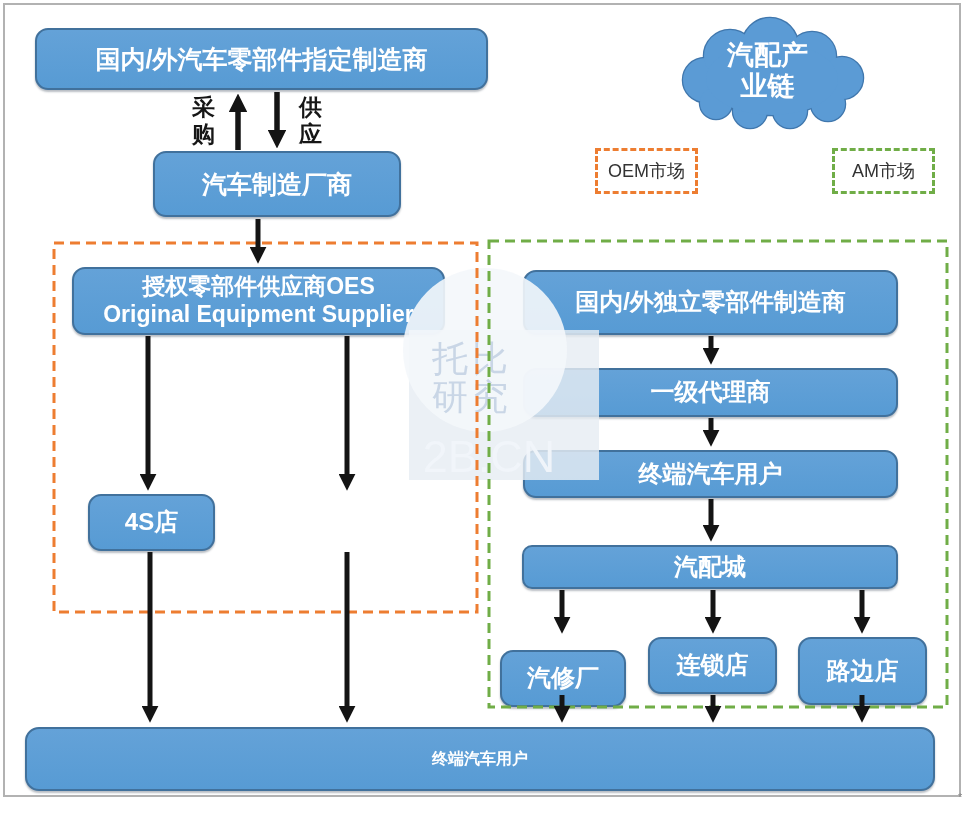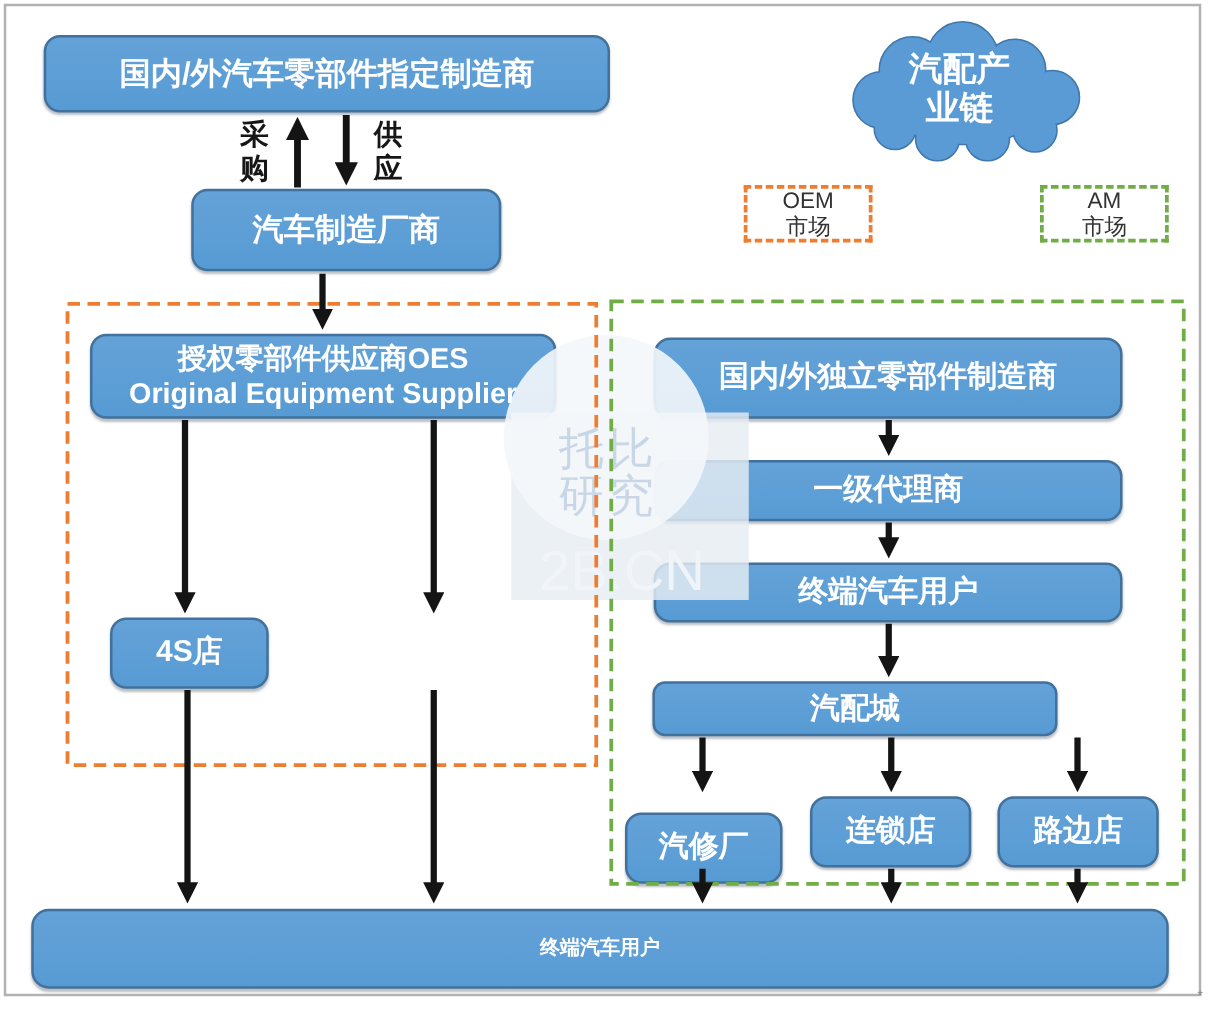--- a/index.html
+++ b/index.html
@@ -11,36 +11,36 @@
   .node{position:absolute;background:linear-gradient(#64a2d8,#579bd4);background-color:#5B9BD5;
         border:2px solid #41719C;border-radius:13px;color:#ffffff;font-weight:bold;
         display:flex;flex-direction:column;align-items:center;justify-content:center;
         box-sizing:border-box;text-align:center;z-index:2;
         box-shadow:0 2px 2px rgba(100,110,125,0.45);font-size:24px;line-height:1.2;white-space:nowrap;}
   #svgLayer{position:absolute;left:0;top:0;z-index:4;pointer-events:none;}
   #cloudSvg{position:absolute;left:660px;top:14px;z-index:2;}
   .cloud-text{position:absolute;left:660px;top:40px;width:215px;z-index:3;color:#ffffff;
               font-weight:bold;font-size:27px;line-height:31px;text-align:center;}
   .legend{position:absolute;width:103px;height:46px;box-sizing:border-box;z-index:5;
-          display:flex;flex-direction:column;align-items:center;justify-content:center;
+          display:flex;flex-direction:row;align-items:center;justify-content:center;
           color:#333333;font-size:18px;line-height:21px;background:transparent;}
   .legend.oem{left:595px;top:148px;border:3px dashed #ED7D31;}
   .legend.am{left:832px;top:148px;border:3px dashed #70AD47;}
   .flow-label{position:absolute;width:27px;color:#161616;font-size:23px;line-height:27px;
               font-weight:600;z-index:5;text-align:right;word-break:break-all;}
   #lbl-procure{left:188px;top:94px;}
   #lbl-supply{left:295px;top:94px;}
   .wm-panel{position:absolute;left:409px;top:330px;width:190px;height:150px;
             background:rgba(231,237,243,0.82);z-index:3;}
   .wm-circle{position:absolute;left:403px;top:268px;width:164px;height:164px;border-radius:50%;
              background:rgba(244,247,251,0.9);z-index:3;}
   .wm-text{position:absolute;left:432px;top:340px;width:110px;z-index:3;color:#c9d6e6;
-           font-size:36px;line-height:38px;letter-spacing:4px;text-align:center;font-weight:400;font-family:Liberation Serif, serif;}
+           font-size:36px;line-height:38px;letter-spacing:4px;text-align:left;font-weight:400;font-family:Liberation Serif, serif;}
   .wm-brand{position:absolute;left:414px;top:434px;width:150px;z-index:3;color:rgba(240,245,250,0.96);
-            font-size:45px;line-height:45px;text-align:right;font-weight:400;z-index:3;}
+            font-size:45px;line-height:45px;text-align:center;font-weight:400;z-index:3;}
   .corner-mark{position:absolute;left:958px;top:791px;font-size:11px;color:#8a8a8a;z-index:5;}
   .oes-en{font-size:23px;}
   .oes-cn{font-size:23px;}
 </style>
 </head>
 <body>
 
 <div id="canvas">
   <div class="frame"></div>
 
@@ -92,24 +92,24 @@
   <div class="node" style="left:35px;top:28px;width:453px;height:62px;font-size:25px;">国内/外汽车零部件指定制造商</div>
   <div class="node" style="left:153px;top:151px;width:248px;height:66px;font-size:25px;">汽车制造厂商</div>
   <div class="node" style="left:72px;top:267px;width:373px;height:68px;">
       <span class="oes-cn">授权零部件供应商OES</span>
       <span class="oes-en">Original Equipment Supplier</span>
   </div>
   <div class="node" style="left:88px;top:494px;width:127px;height:57px;">4S店</div>
   <div class="node" style="left:523px;top:270px;width:375px;height:65px;">国内/外独立零部件制造商</div>
   <div class="node" style="left:523px;top:368px;width:375px;height:49px;">一级代理商</div>
   <div class="node" style="left:523px;top:450px;width:375px;height:48px;">终端汽车用户</div>
-  <div class="node" style="left:522px;top:545px;width:324px;height:44px;border-radius:10px;">汽配城</div>
+  <div class="node" style="left:522px;top:545px;width:376px;height:44px;border-radius:10px;">汽配城</div>
   <div class="node" style="left:500px;top:650px;width:126px;height:57px;">汽修厂</div>
   <div class="node" style="left:648px;top:637px;width:129px;height:57px;">连锁店</div>
-  <div class="node" style="left:798px;top:637px;width:129px;height:57px;">路边店</div>
+  <div class="node" style="left:798px;top:637px;width:129px;height:68px;">路边店</div>
   <div class="node" style="left:25px;top:727px;width:910px;height:64px;font-size:16px;border-radius:14px;">终端汽车用户</div>
 
   <svg id="svgLayer" width="973" height="813" viewBox="0 0 973 813">
     <defs>
       <marker id="ah" viewBox="0 0 10 10" refX="6" refY="5" markerWidth="3.4" markerHeight="3.4" orient="auto-start-reverse" markerUnits="strokeWidth">
         <path d="M0 0 L10 5 L0 10 z" fill="#141414"></path>
       </marker>
     </defs>
     <rect x="54" y="243" width="423" height="369" fill="none" stroke="#ED7D31" stroke-width="3" stroke-dasharray="10 6"></rect>
     <rect x="489" y="241" width="458" height="466" fill="none" stroke="#70AD47" stroke-width="3" stroke-dasharray="10 6"></rect>

